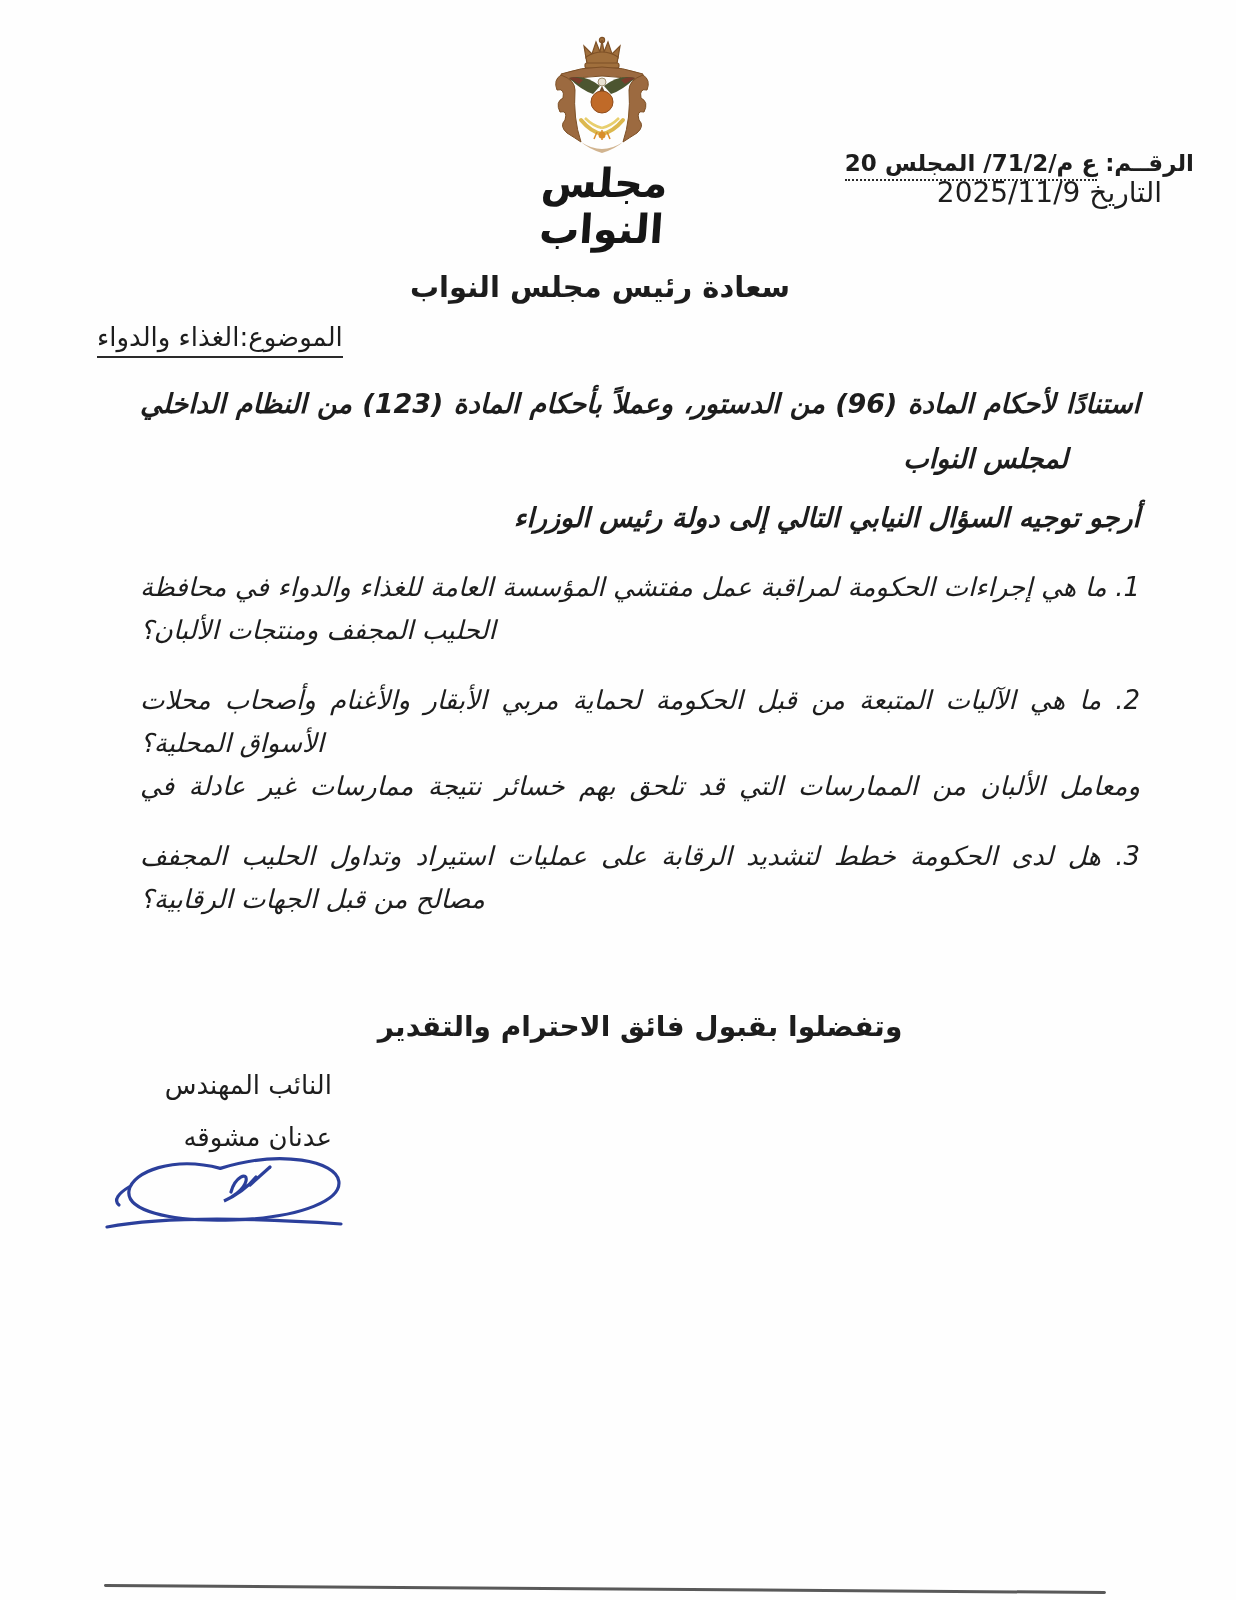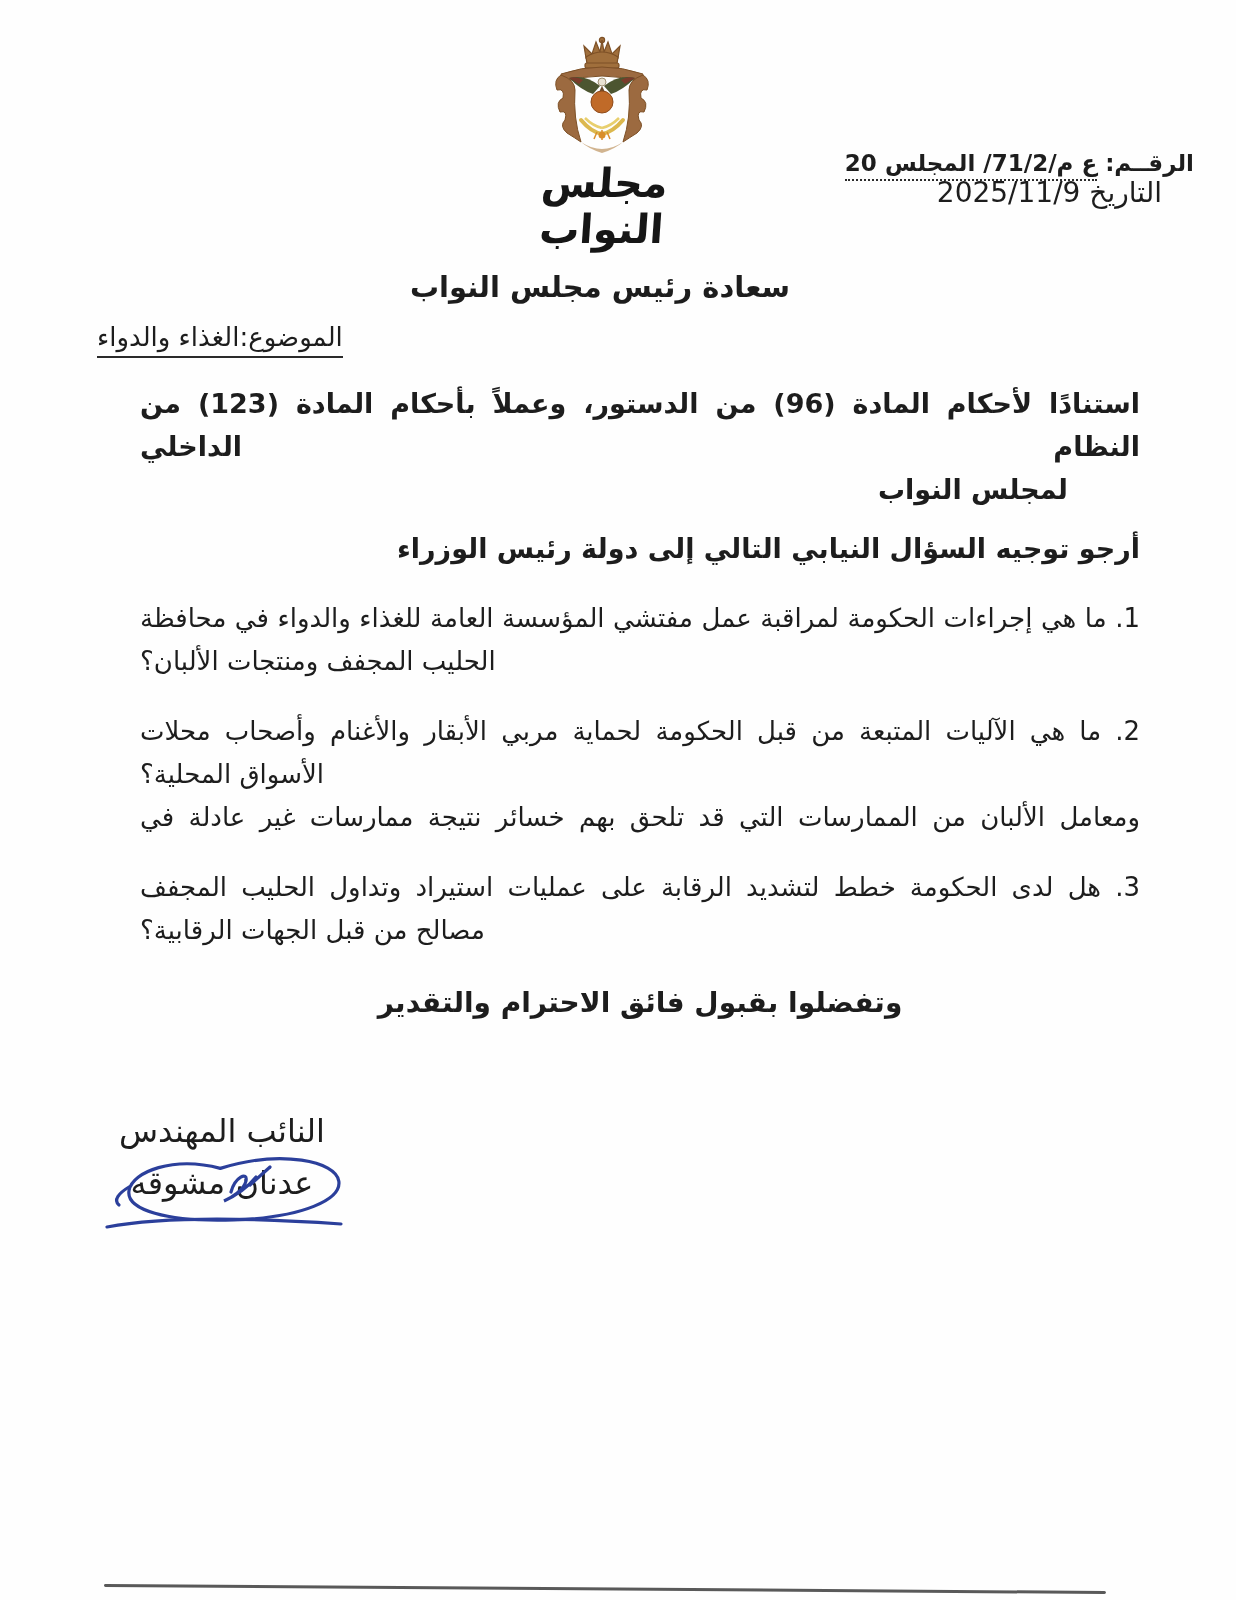--- a/index.html
+++ b/index.html
@@ -37,37 +37,37 @@
   .subject{
     position:absolute;top:322px;left:97px;
     direction:rtl;font-size:26px;
     border-bottom:2px solid #2a2a2a;padding-bottom:4px;
   }
   
   .bodytext{
     position:absolute;top:382px;left:140px;width:1000px;
     direction:rtl;font-size:26px;line-height:43px;
   }
-  .line{min-height:43px;}
+  .line{min-height:43px;font-style:italic;}
   .bold{font-weight:bold;font-size:27px;}
   .jline{text-align:justify;text-align-last:justify;}
   .rline{text-align:right;}
   .cline{text-align:left;}
-  .indented{padding-right:72px;}
+  .indented{padding-right:72px;margin-top:12px;}
   .request{margin-top:16px;}
   .q{margin-top:27px;}
   .closing{
-    position:absolute;top:986px;left:140px;width:1000px;
+    position:absolute;top:1010px;left:140px;width:1000px;
     direction:rtl;text-align:center;
     font-size:28px;font-weight:bold;
   }
   
   .signer{
     position:absolute;top:1068px;left:112px;width:220px;
-    direction:rtl;text-align:center;font-size:32px;line-height:34px;margin-top:46px;
+    direction:rtl;text-align:right;font-size:26px;line-height:34px;
   }
   .signer-name{margin-top:18px;}
   .signature{position:absolute;top:1140px;left:103px;}
   
   .scanline{
     position:absolute;top:1584px;left:104px;width:1002px;height:3px;
     background:#3c3c3c;opacity:.85;
     transform:rotate(0.4deg);transform-origin:left center;
     border-radius:2px;
   }

